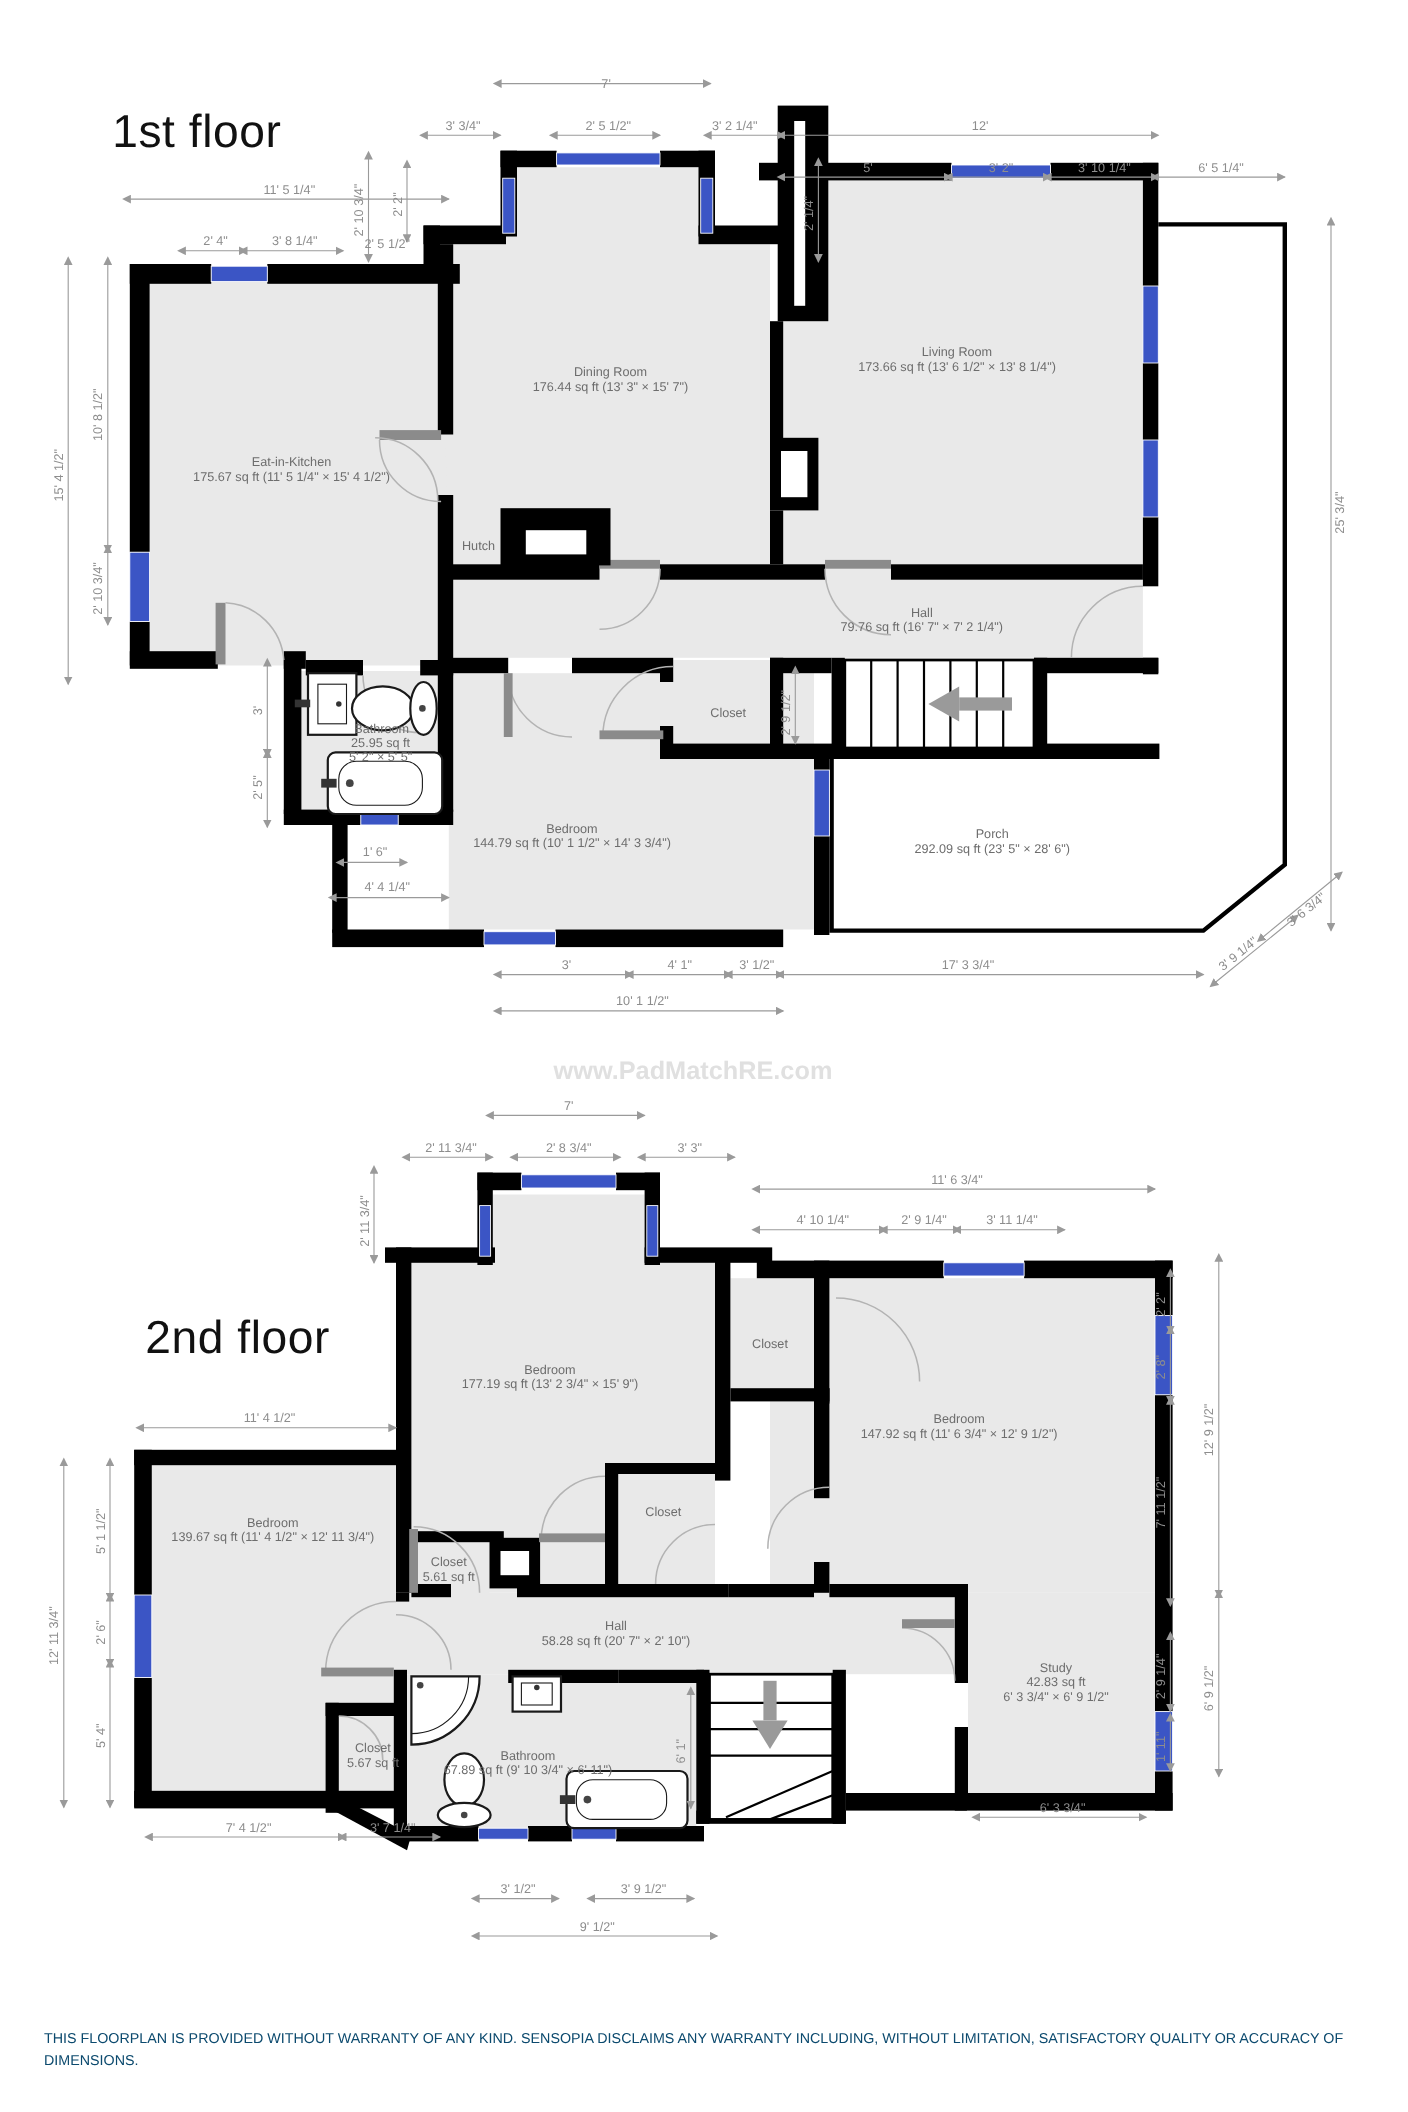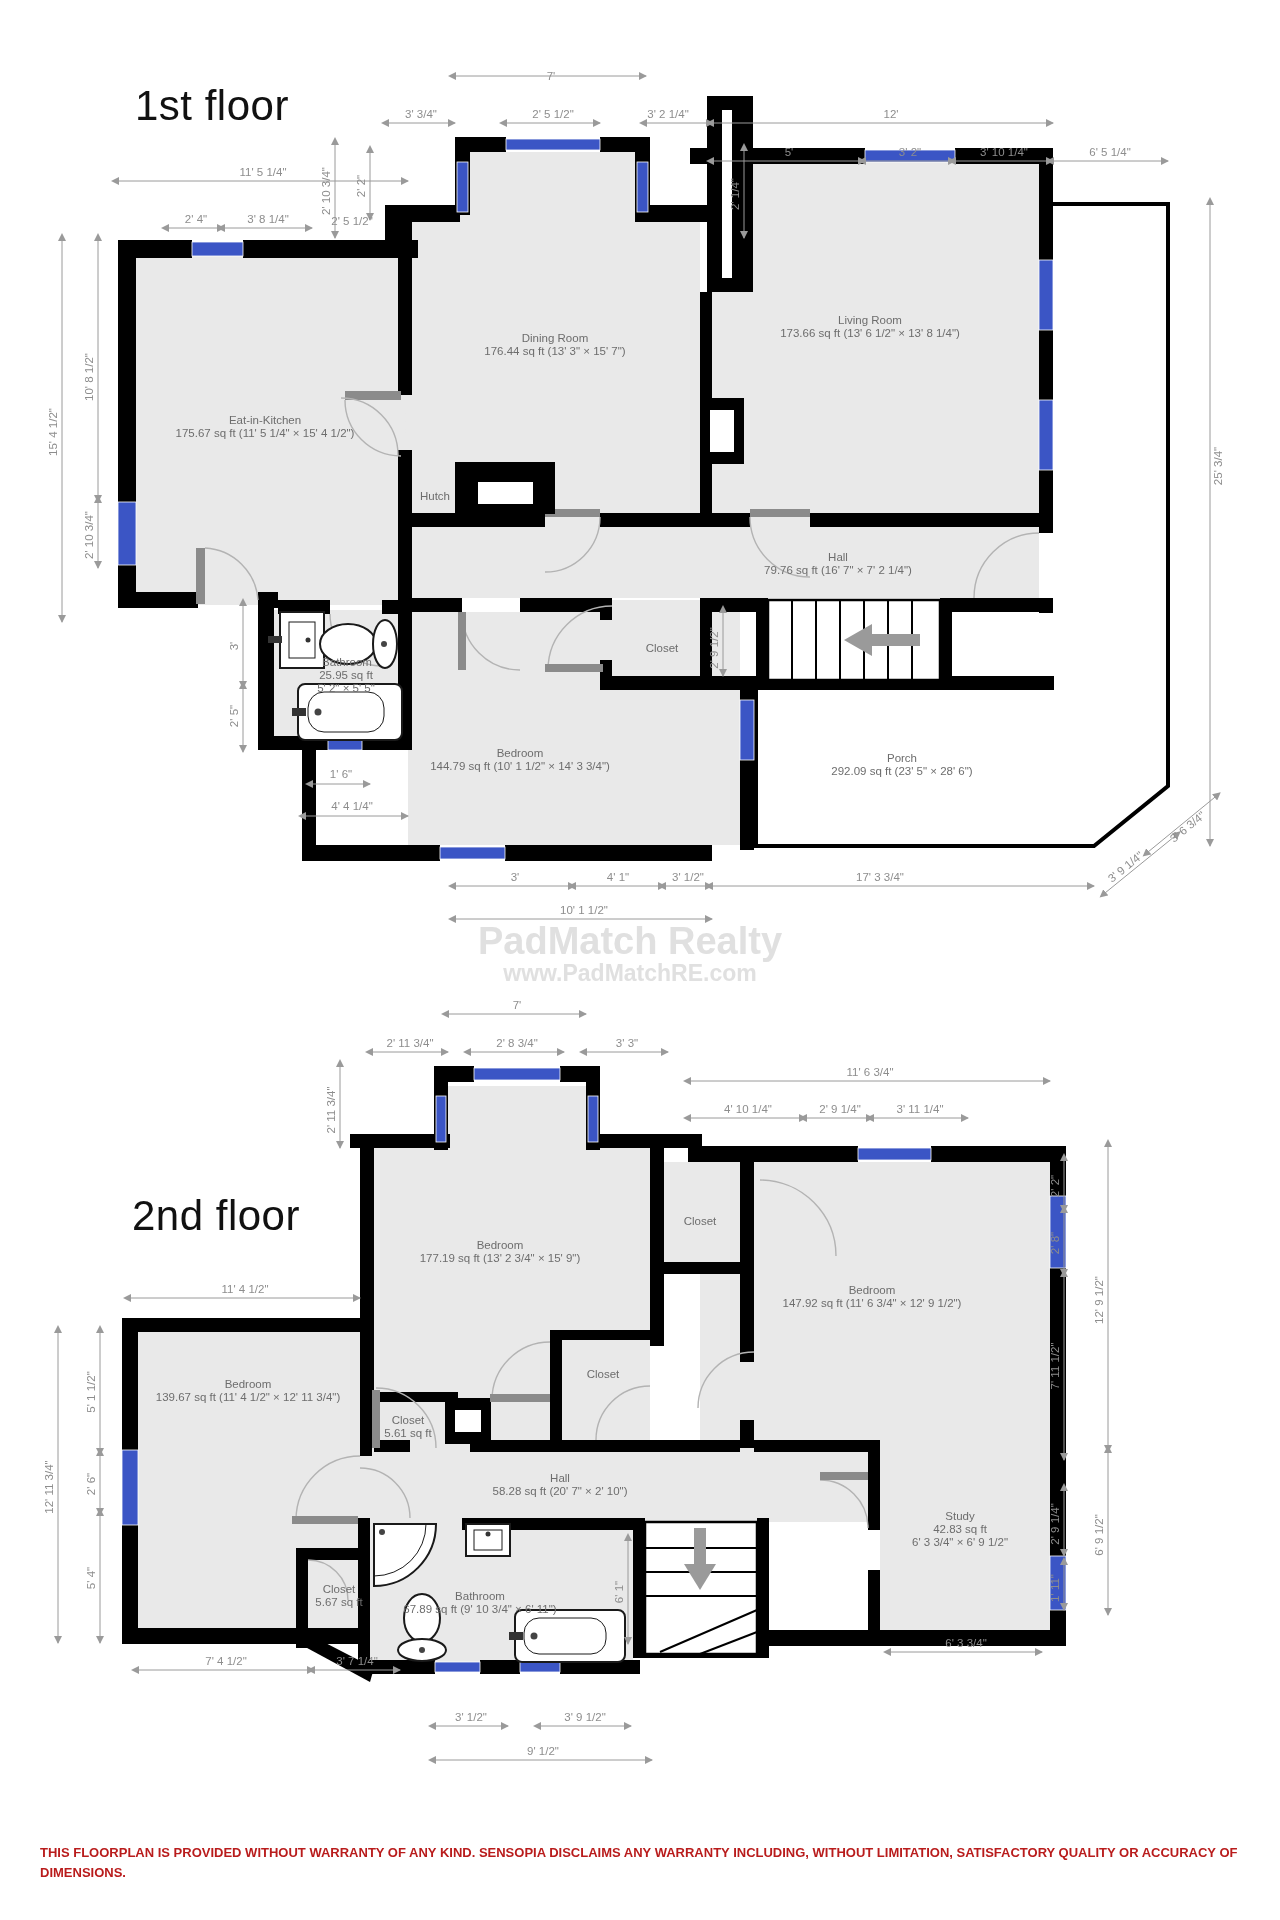--- a/index.html
+++ b/index.html
@@ -3,21 +3,21 @@
 <meta charset="utf-8">
 <style>
   html,body{margin:0;padding:0;background:#fff;}
   #page{position:relative;width:1280px;height:1920px;background:#ffffff;overflow:hidden;
         font-family:"Liberation Sans", sans-serif;}
   .floor-title{position:absolute;font-size:42px;color:#111;letter-spacing:0.5px;}
   .wm{position:absolute;text-align:center;font-weight:bold;color:#e0e0e0;}
   #wm1{left:330px;top:920px;width:600px;font-size:38px;}
   #wm2{left:330px;top:960px;width:600px;font-size:23px;}
   #disclaimer{position:absolute;left:40px;top:1843px;width:1215px;font-size:13px;
-              color:#b91c1c;line-height:1.55;font-weight:bold;}
+              color:#0c4a6e;line-height:1.55;}
   svg{position:absolute;left:0;top:0;}
   .w{fill:#000;}
   .rm{fill:#e9e9e9;}
   .win{fill:#3b55c5;stroke:#fff;stroke-width:0.8;}
   .leaf{fill:#8b8b8b;}
   .arc{fill:none;stroke:#b3b3b3;stroke-width:1.4;}
   .dim{stroke:#9a9a9a;stroke-width:1;}
   .fix{fill:#fff;stroke:#1a1a1a;stroke-width:2;}
   .fix2{fill:none;stroke:#1a1a1a;stroke-width:1;}
   .st{fill:#fff;stroke:#000;stroke-width:2.5;}
@@ -25,24 +25,23 @@
   .rn,.ra{font-size:11.5px;fill:#6d6d6d;text-anchor:middle;}
   .dl{font-size:11.5px;fill:#8d8d8d;text-anchor:middle;}
   .thin{fill:none;stroke:#000;stroke-width:4;}
   .ar{fill:#9a9a9a;}
 </style>
 </head>
 <body>
 
 <div id="page">
 
-  <div class="floor-title" style="left:102px;top:82px;margin-left:33px;">1st floor</div>
+  <div class="floor-title" style="left:102px;top:96px;">1st floor</div>
   <div class="floor-title" style="left:132px;top:1192px;">2nd floor</div>
 
-  <div id="wm1" class="wm">PadMatch Realty</div>
   <div id="wm2" class="wm">www.PadMatchRE.com</div>
 
   <svg width="1280" height="1920" viewBox="0 0 1280 1920">
     <defs>
       <marker id="ae" markerWidth="9" markerHeight="8" refX="7" ref="" refY="4" orient="auto">
         <path d="M0,0 L8,4 L0,8 z" fill="#9a9a9a"></path>
       </marker>
       <marker id="as" markerWidth="9" markerHeight="8" refX="1" refY="4" orient="auto-start-reverse">
         <path d="M0,0 L8,4 L0,8 z" fill="#9a9a9a"></path>
       </marker>

